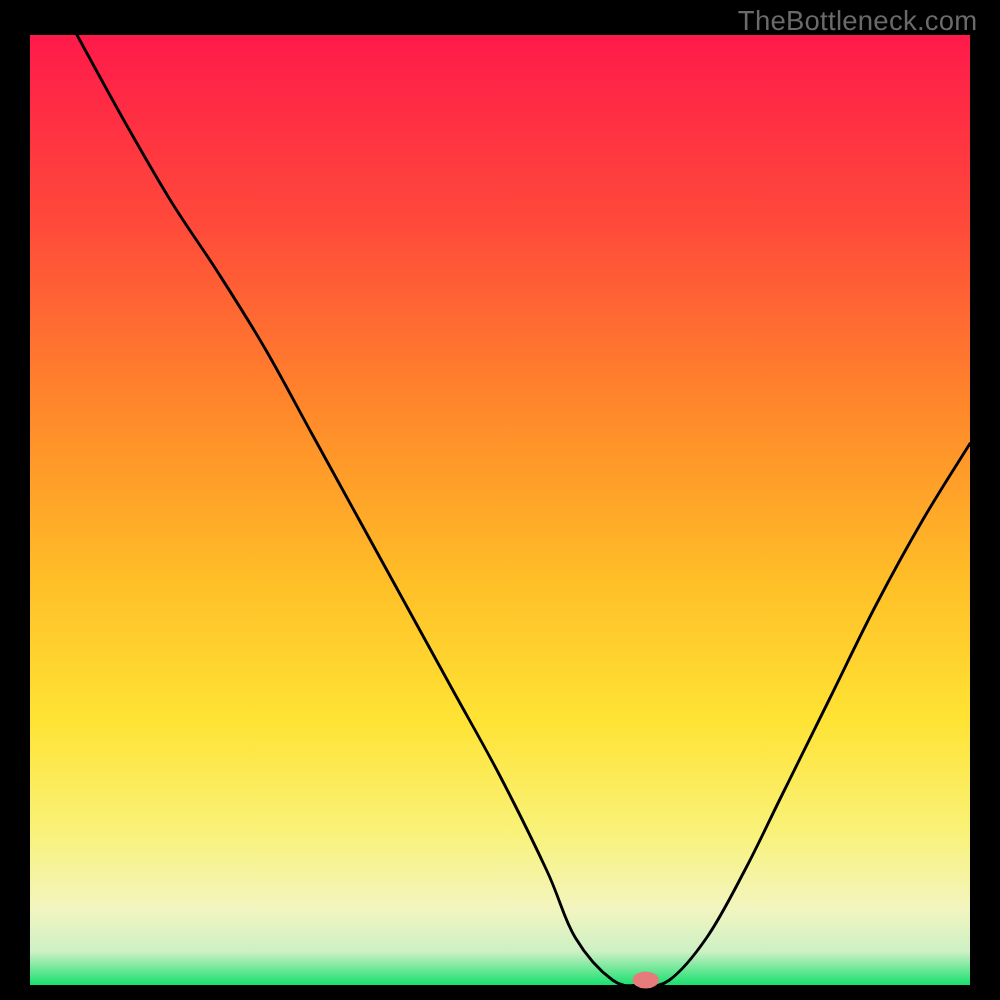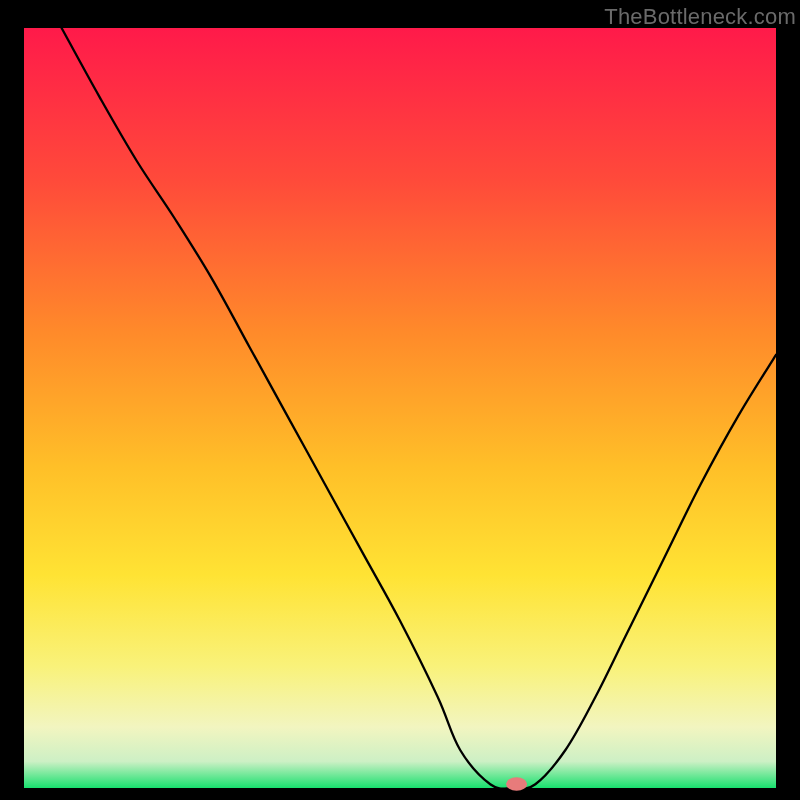--- a/index.html
+++ b/index.html
@@ -14,21 +14,21 @@
   .chart-wrap {
     position: absolute;
     left: 0;
     top: 0;
     width: 800px;
     height: 800px;
   }
   .watermark {
     position: absolute;
     top: 4px;
-    right: 4px;
+    right: 18px;
     color: #6a6a6a;
     font-size: 22px;
     font-weight: 500;
     letter-spacing: 0.2px;
     z-index: 10;
   }
   svg { display: block; }
 </style>
 </head>
 <body>

